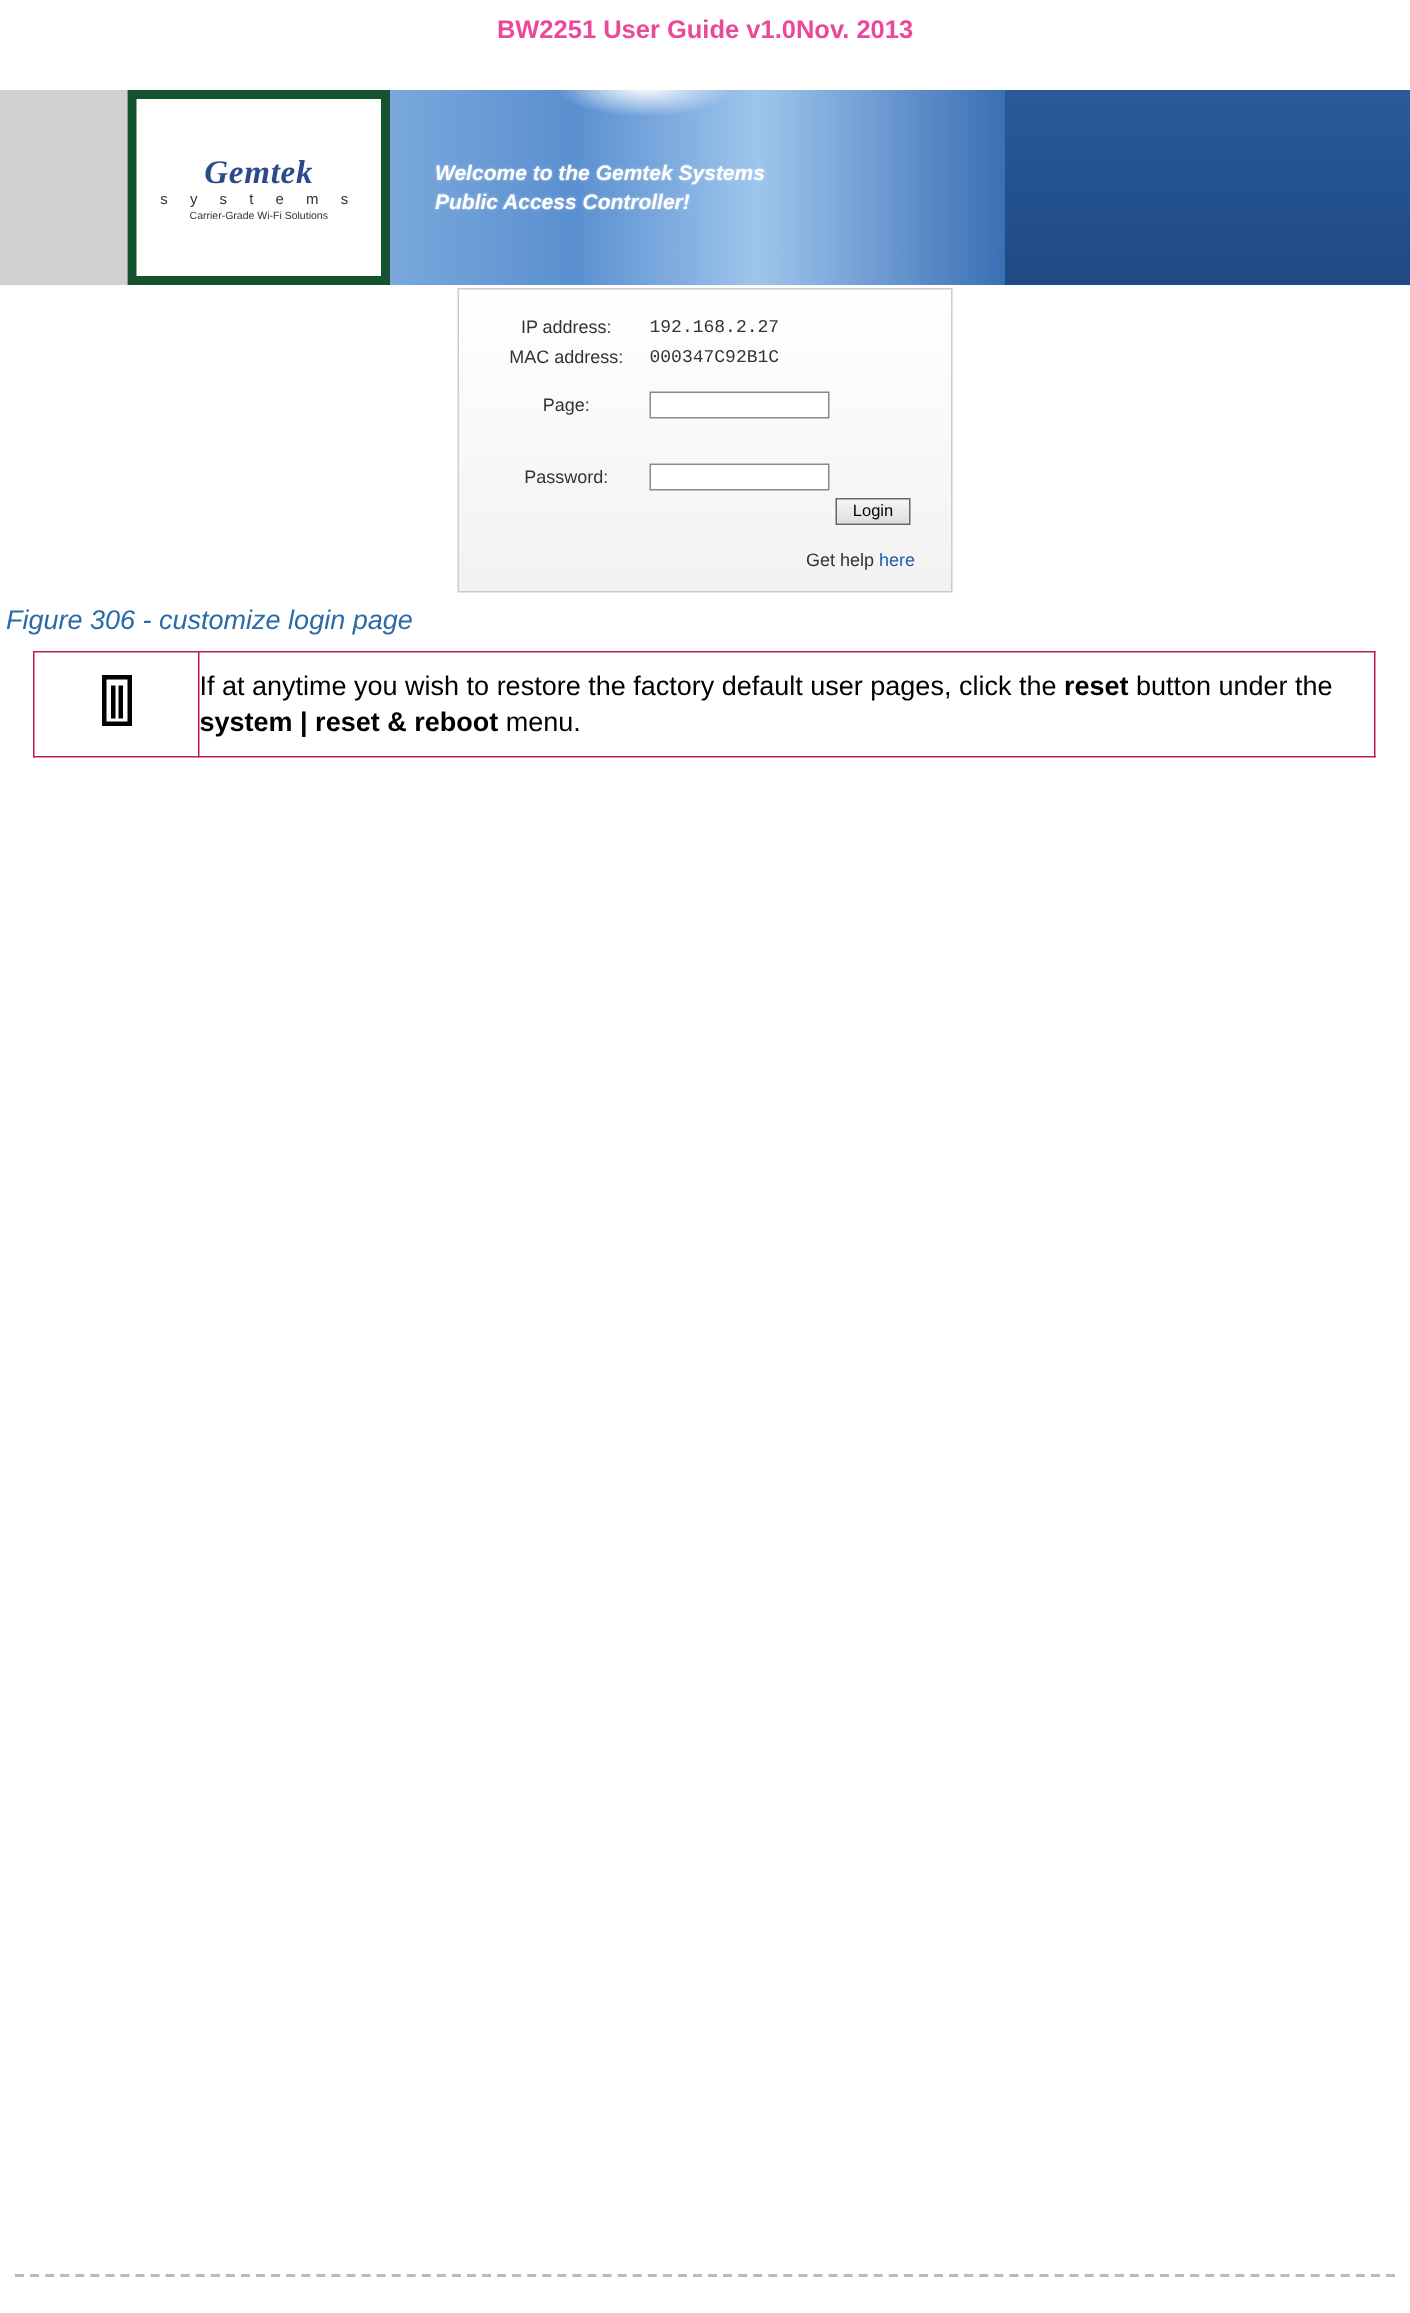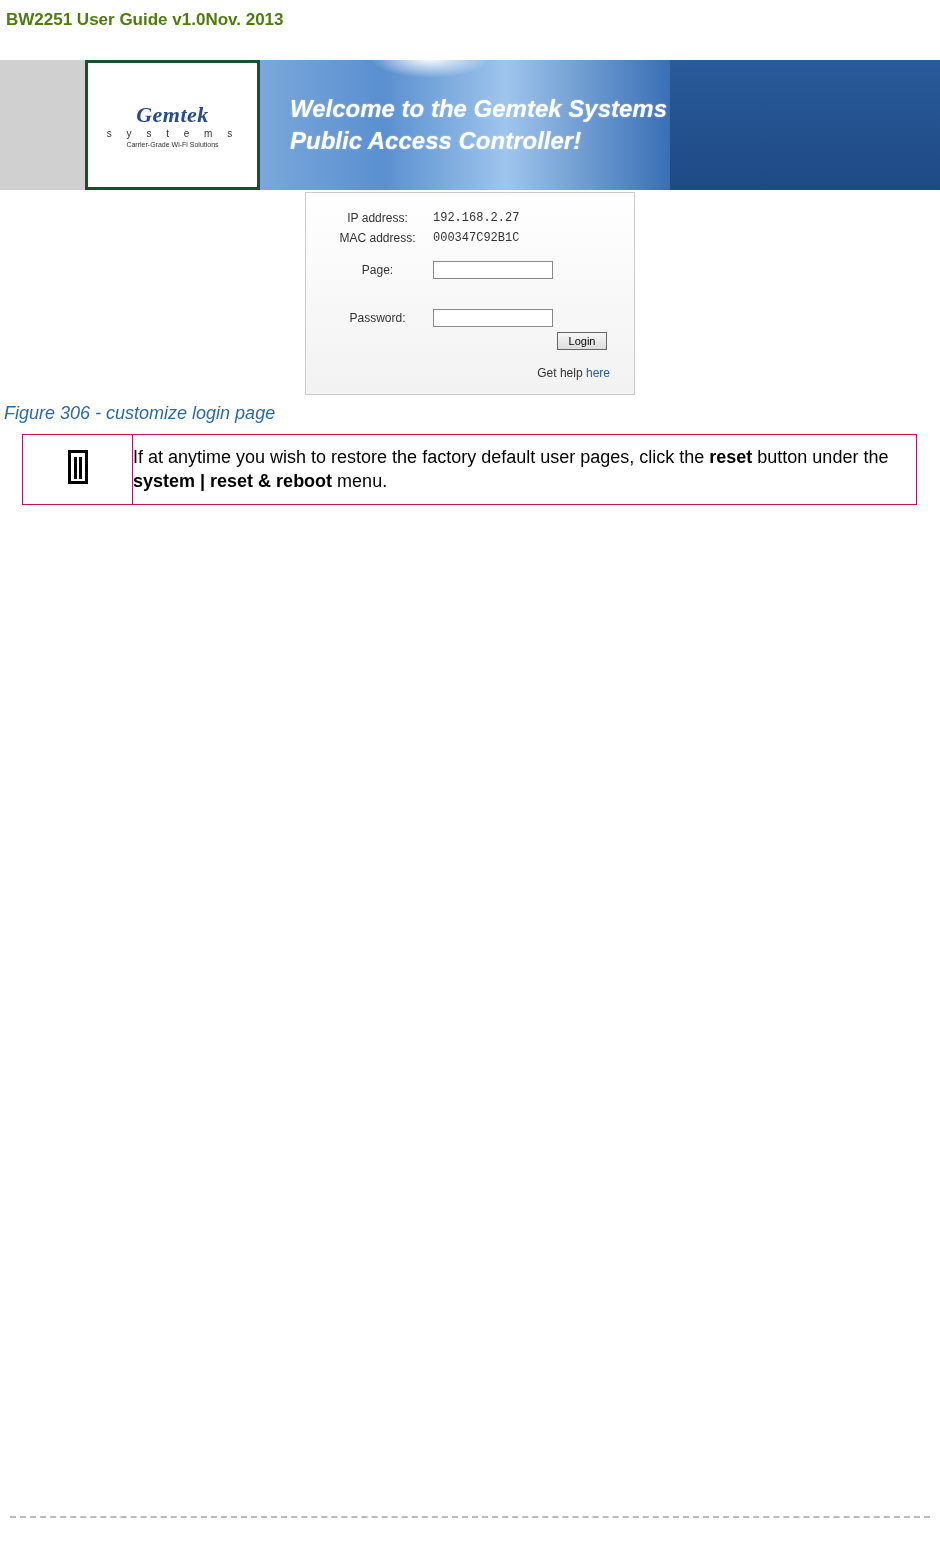--- a/index.html
+++ b/index.html
@@ -1,26 +1,26 @@
 <!DOCTYPE html>
 <html><head>
   <meta charset="utf-8">
   <style>
     * { margin: 0; padding: 0; box-sizing: border-box; }
     body { font-family: Arial, Helvetica, sans-serif; width: 940px; height: 1542px; position: relative; background: #fff; }
-    .page-header { display: flex; justify-content: flex-start; padding: 10px 6px 0 6px; color: #4d7c0f; font-size: 17px; font-weight: bold; }
+    .page-header { display: flex; justify-content: center; padding: 10px 6px 0 6px; color: #ec4899; font-size: 17px; font-weight: bold; }
     .login-wrap { margin-top: 30px; }
     .banner { display: flex; height: 130px; }
     .banner-left-grey { width: 85px; background: #d0d0d0; }
-    .banner-logo-box { width: 175px; background: #fff; border: 3px solid #14532d; display: flex; flex-direction: column; align-items: center; justify-content: center; }
+    .banner-logo-box { width: 175px; background: #fff; border: 6px solid #14532d; display: flex; flex-direction: column; align-items: center; justify-content: center; }
     .gemtek-logo { font-family: Georgia, serif; font-size: 22px; font-weight: bold; font-style: italic; color: #2b4a8a; letter-spacing: 0.5px; }
     .gemtek-sub { font-size: 10px; letter-spacing: 6px; color: #333; }
     .gemtek-tag { font-size: 7px; color: #333; margin-top: 2px; }
     .banner-sky { flex: 1; background: linear-gradient(to right, #7aa8db 0%, #5a8fd0 30%, #9ec5ec 60%, #3a6fb5 100%); position: relative; display: flex; align-items: center; padding-left: 30px; }
-    .welcome-title { color: #fff; font-style: italic; font-weight: bold; font-size: 24px; line-height: 1.35; text-shadow: 0 0 2px rgba(255,255,255,0.5); }
+    .welcome-title { color: #fff; font-style: italic; font-weight: bold; font-size: 14px; line-height: 1.35; text-shadow: 0 0 2px rgba(255,255,255,0.5); }
     .banner-right-blue { width: 270px; background: linear-gradient(to bottom, #2a5a9a, #1e4a85); }
     .login-box-wrap { display: flex; justify-content: center; margin-top: 2px; }
     .login-box { width: 330px; border: 1px solid #ccc; background: linear-gradient(to bottom, #fff, #f2f2f2); padding: 18px 24px 14px 24px; font-size: 12px; color: #333; }
     .login-row { display: flex; align-items: center; margin-bottom: 6px; }
     .login-label { width: 95px; text-align: center; margin-right: 8px; font-size: 12px; }
     .login-value { font-family: Liberation Mono, monospace; font-size: 12px; }
     .login-input { width: 120px; height: 18px; border: 1px solid #888; background: #fff; font-size: 11px; padding: 0 2px; }
     .login-btn { width: 50px; height: 18px; border: 1px solid #666; background: linear-gradient(to bottom, #f6f6f6, #ddd); font-size: 11px; margin-left: 4px; cursor: pointer; margin-top: 47px; }
     .help-row { text-align: right; margin-top: 16px; font-size: 12px; color: #333; }
     .help-link { color: #1f5fb0; cursor: pointer; }

